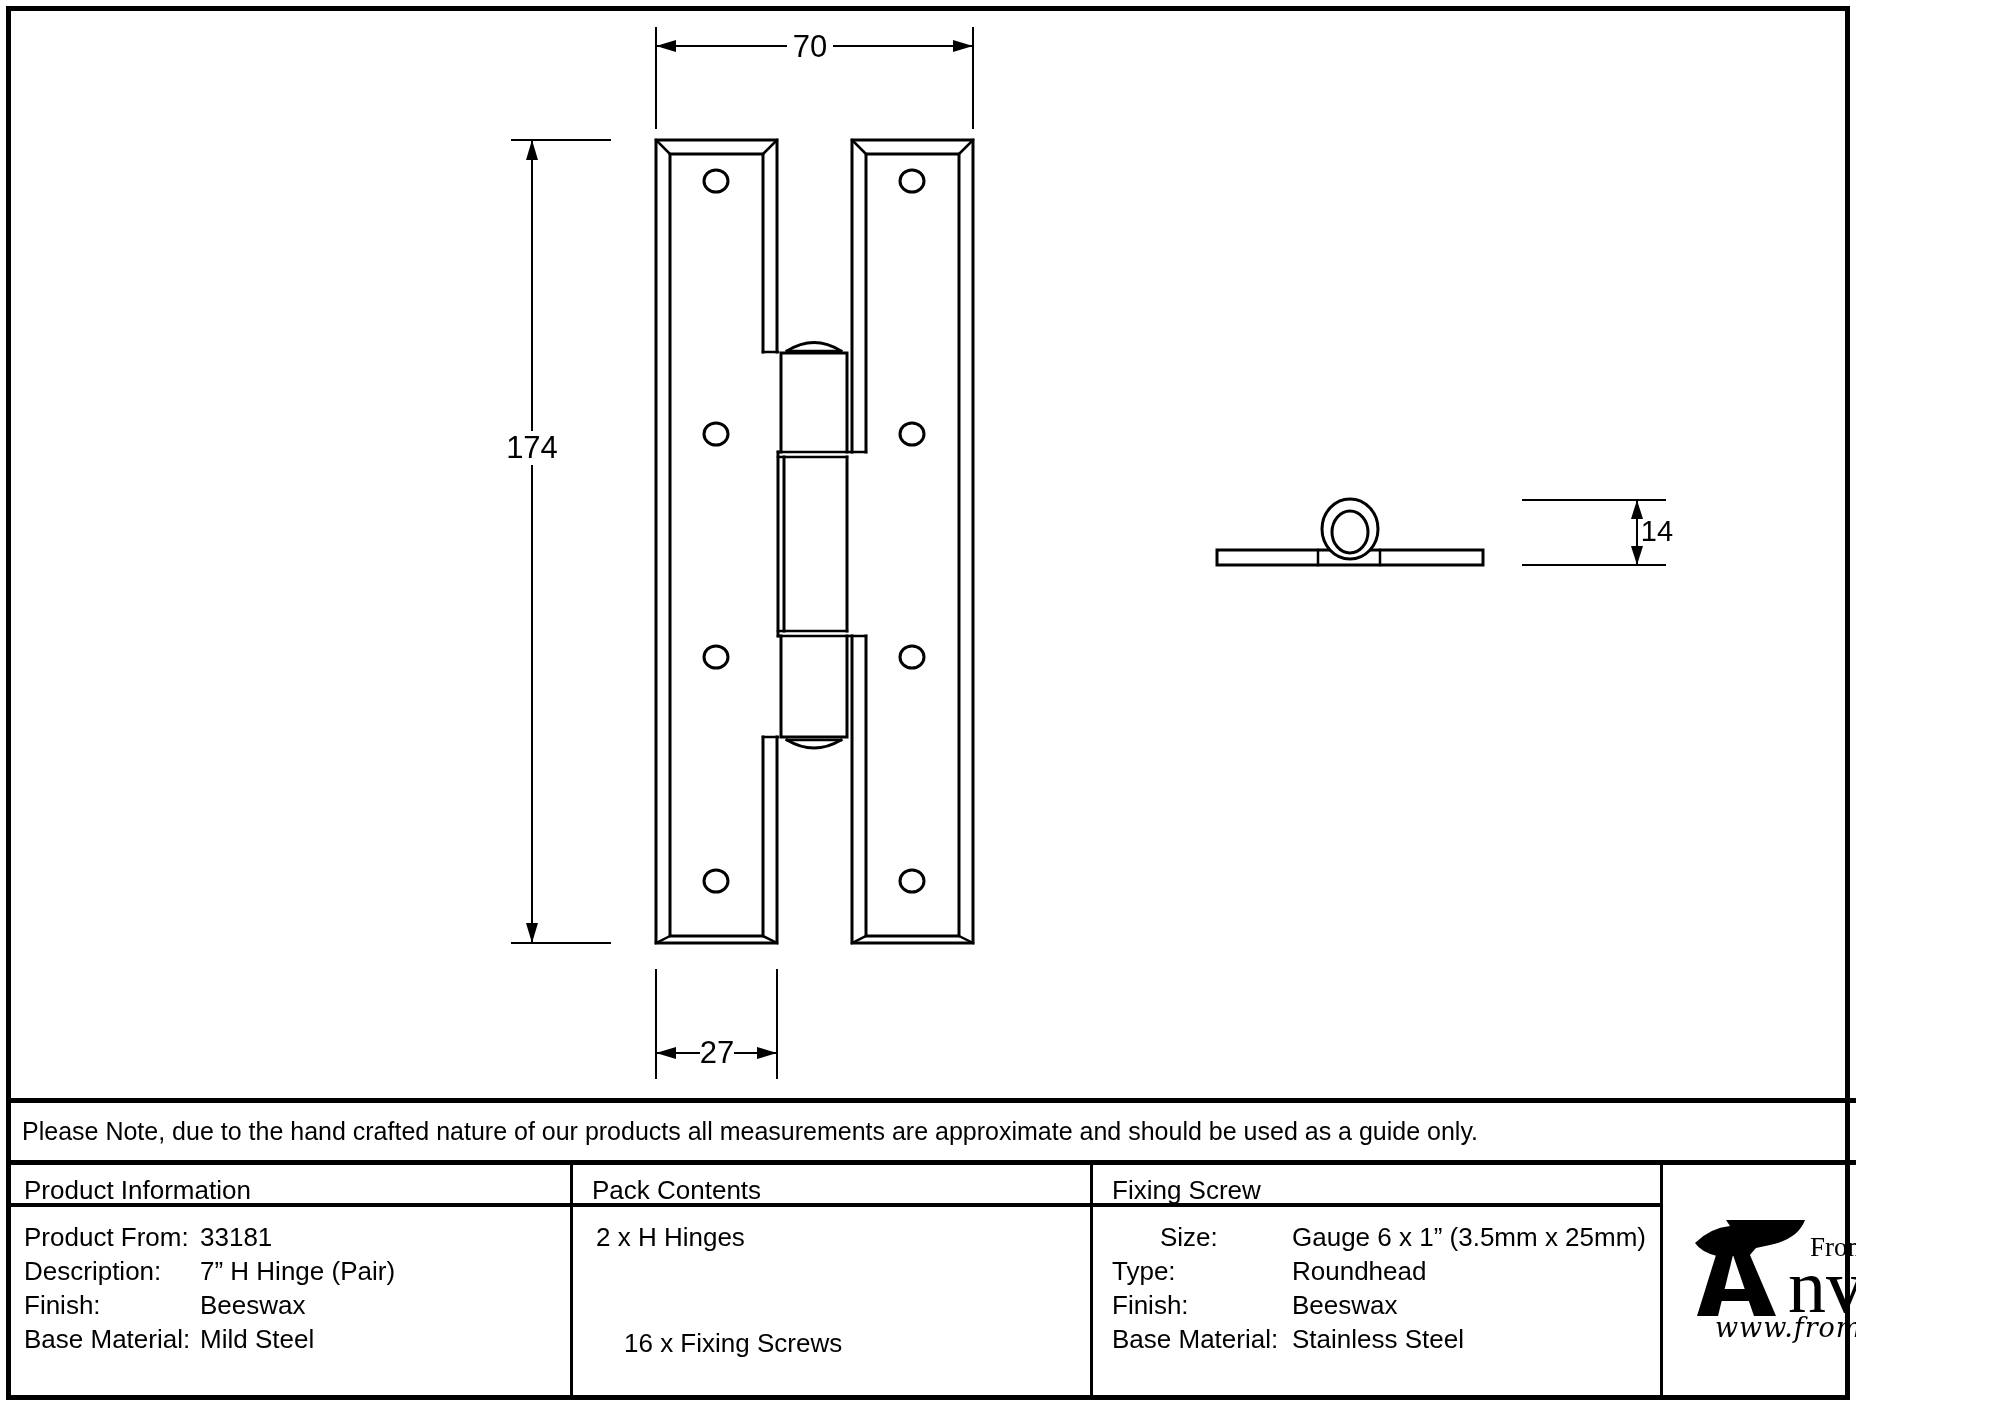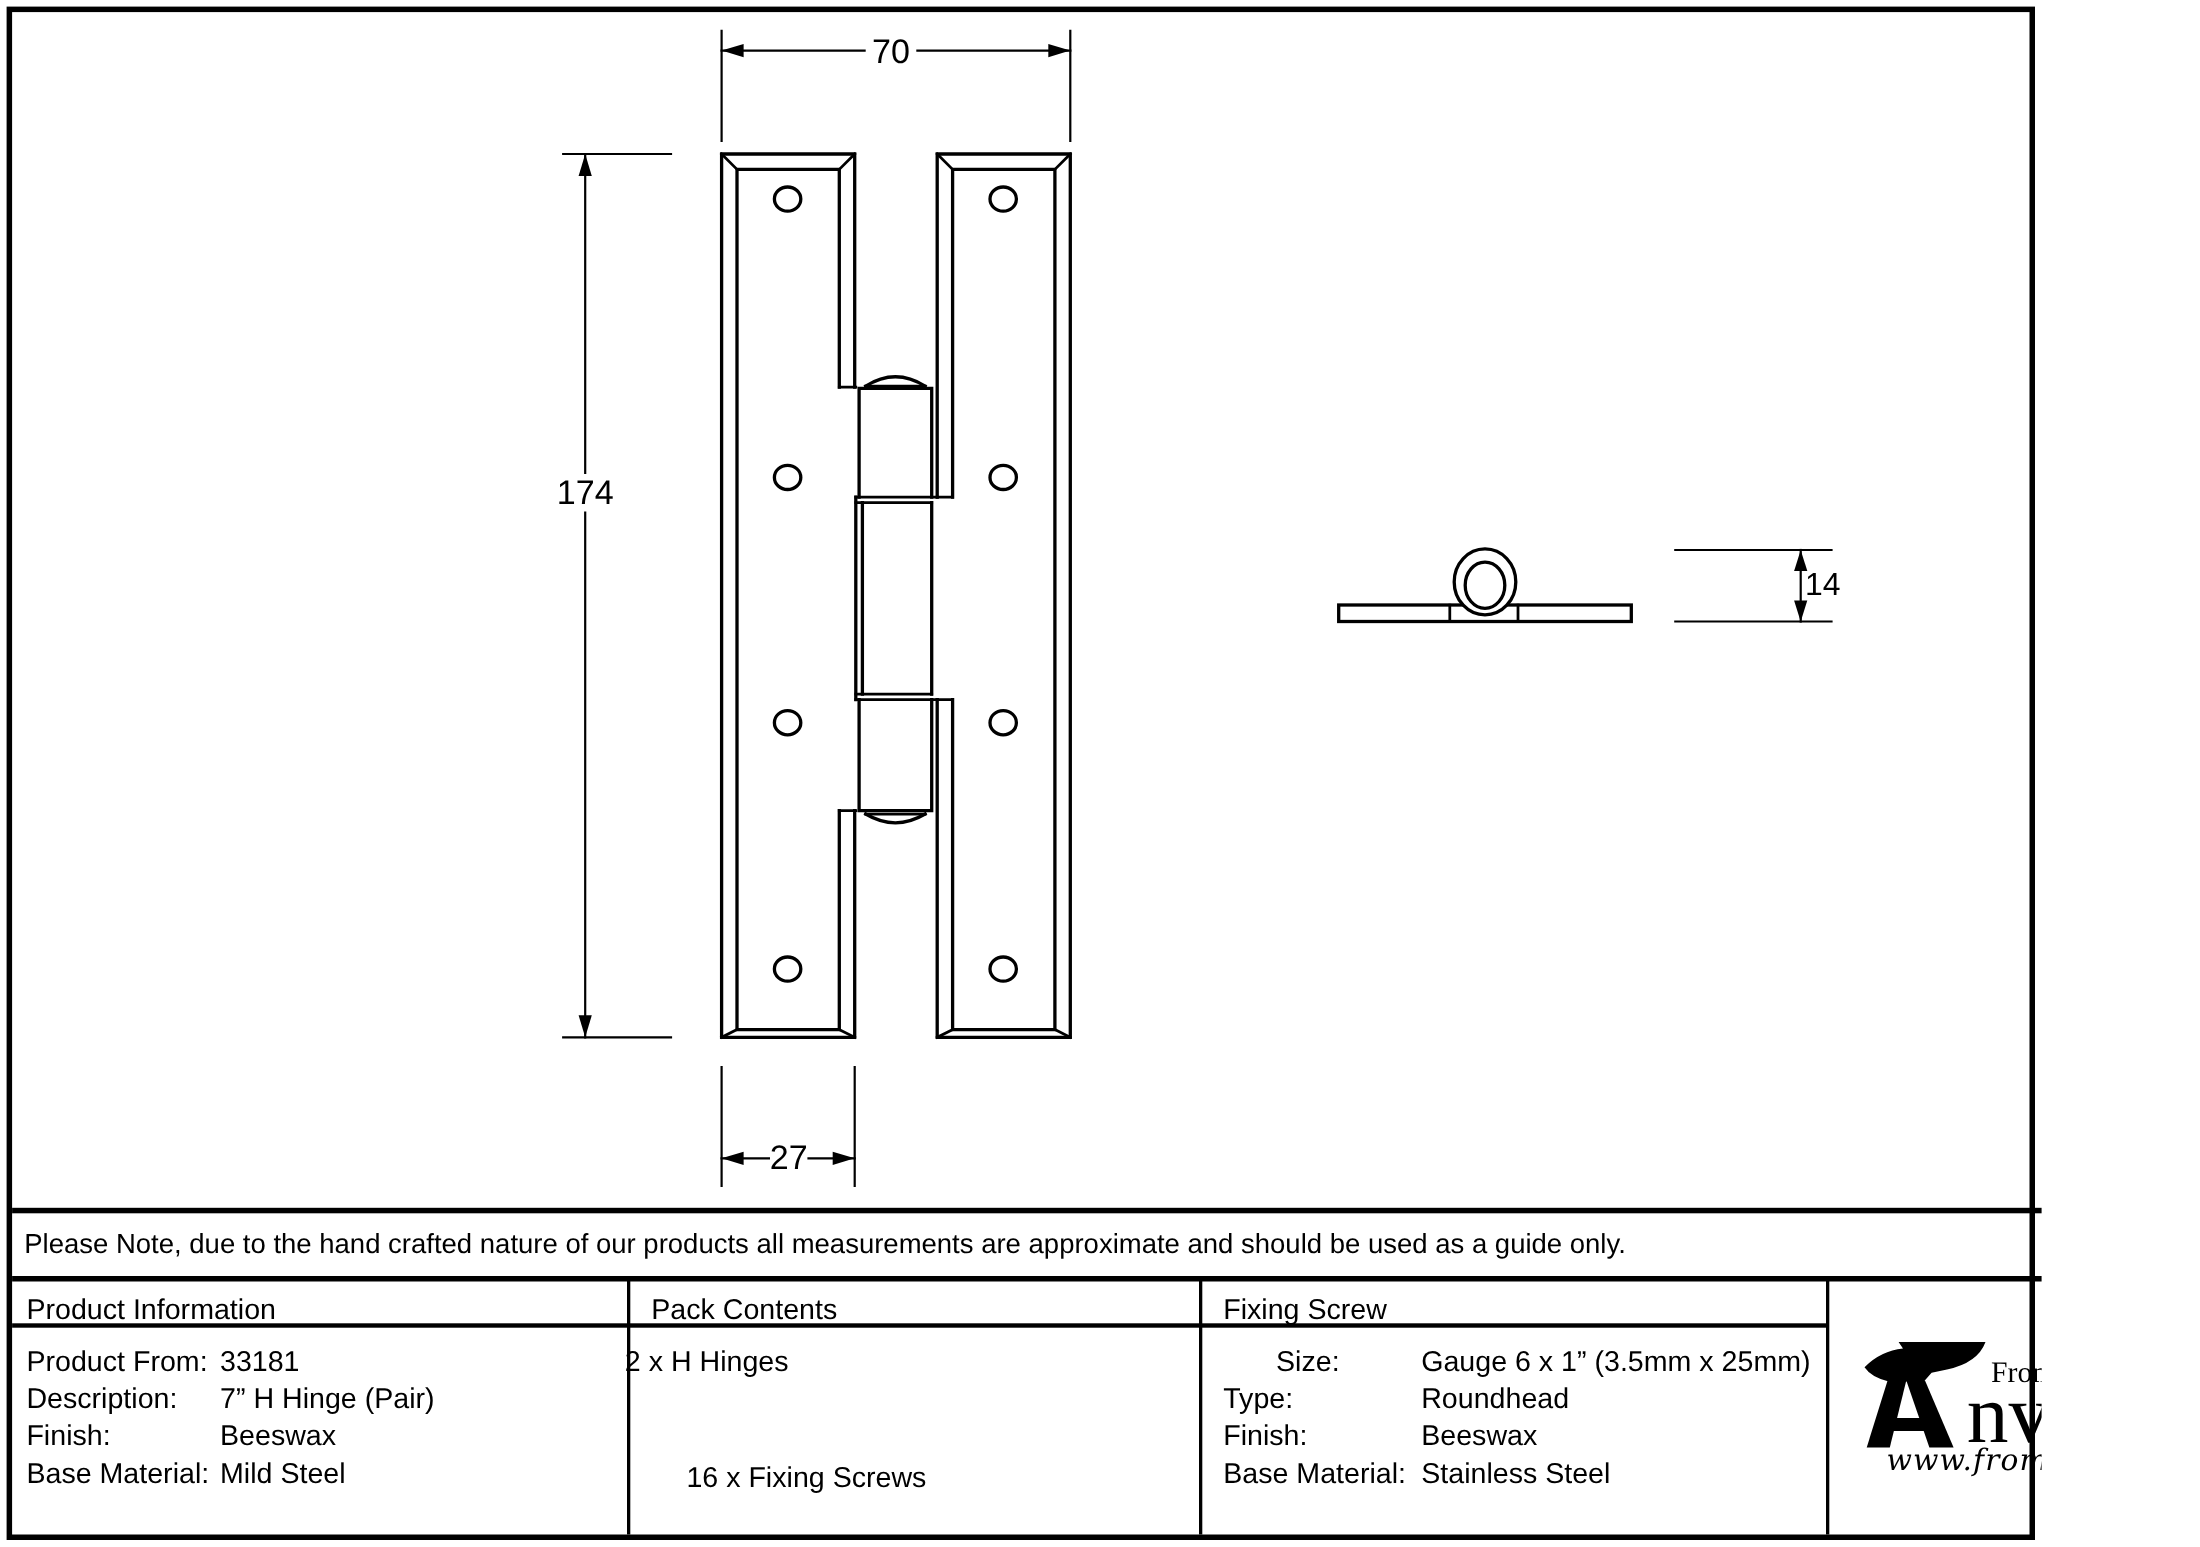--- a/index.html
+++ b/index.html
@@ -138,21 +138,21 @@
     <div class="txt cell" style="left:200px;top:1222px;">33181</div>
     <div class="txt cell" style="left:24px;top:1256px;">Description:</div>
     <div class="txt cell" style="left:200px;top:1256px;">7” H Hinge (Pair)</div>
     <div class="txt cell" style="left:24px;top:1290px;">Finish:</div>
     <div class="txt cell" style="left:200px;top:1290px;">Beeswax</div>
     <div class="txt cell" style="left:24px;top:1324px;">Base Material:</div>
     <div class="txt cell" style="left:200px;top:1324px;">Mild Steel</div>
   </div>
 
   <div>
-    <div class="txt cell" style="left:568px;top:1222px;">2 x H Hinges</div>
+    <div class="txt cell" style="left:596px;top:1222px;">2 x H Hinges</div>
     <div class="txt cell" style="left:592px;top:1328px;margin-left:32px;">16 x Fixing Screws</div>
   </div>
 
   <div>
     <div class="txt cell" style="left:1112px;top:1222px;margin-left:48px;">Size:</div>
     <div class="txt cell" style="left:1292px;top:1222px;text-align:right;">Gauge 6 x 1” (3.5mm x 25mm)</div>
     <div class="txt cell" style="left:1112px;top:1256px;">Type:</div>
     <div class="txt cell" style="left:1292px;top:1256px;">Roundhead</div>
     <div class="txt cell" style="left:1112px;top:1290px;">Finish:</div>
     <div class="txt cell" style="left:1292px;top:1290px;">Beeswax</div>

